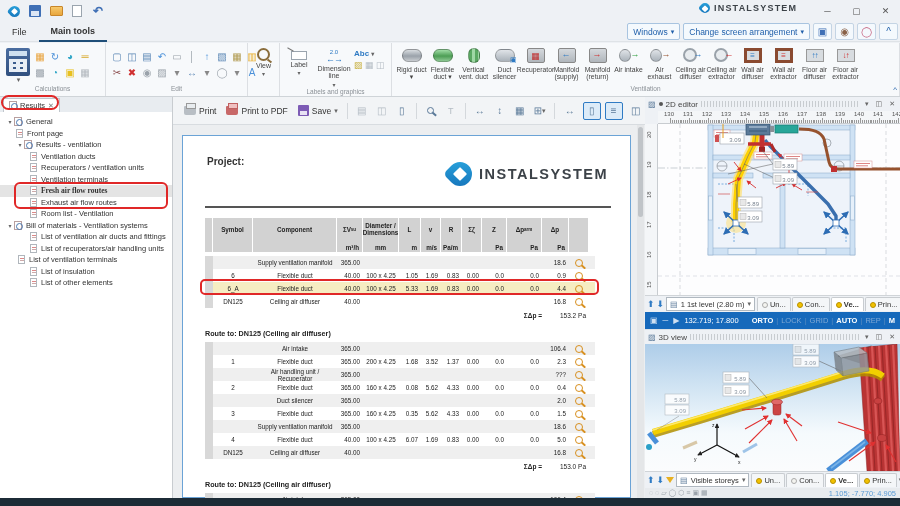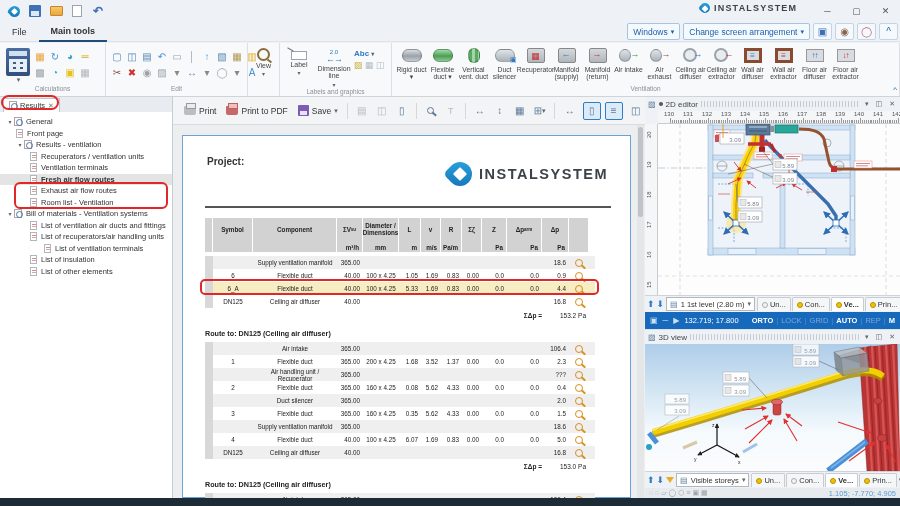--- a/index.html
+++ b/index.html
@@ -422,27 +422,31 @@
             <span class="tico-doc"></span>
             <span>Front page</span>
           </div>
           <div class="trow" style="padding-left: 16px;">
             <span class="tchev">▾</span>
             <span class="sdoc" style="margin-right: 4px;"></span>
             <span>Results - ventilation</span>
           </div>
           <div class="trow" style="padding-left: 30px;">
             <span class="tico-doc"></span>
+            <span>Ventilation ducts</span>
+          </div>
+          <div class="trow" style="padding-left: 30px;">
+            <span class="tico-doc"></span>
             <span>Recuperators / ventilation units</span>
           </div>
           <div class="trow" style="padding-left: 30px;">
             <span class="tico-doc"></span>
             <span>Ventilation terminals</span>
           </div>
-          <div class="trow sel" style="padding-left: 30px;">
+          <div class="trow sel" style="padding-left: 30px; font-family: Liberation Serif, serif;">
             <span class="tico-doc"></span>
             <span>Fresh air flow routes</span>
           </div>
           <div class="trow" style="padding-left: 30px;">
             <span class="tico-doc"></span>
             <span>Exhaust air flow routes</span>
           </div>
           <div class="trow" style="padding-left: 30px;">
             <span class="tico-doc"></span>
             <span>Room list - Ventilation</span>
@@ -453,21 +457,21 @@
             <span>Bill of materials - Ventilation systems</span>
           </div>
           <div class="trow" style="padding-left: 30px;">
             <span class="tico-doc"></span>
             <span>List of ventilation air ducts and fittings</span>
           </div>
           <div class="trow" style="padding-left: 30px;">
             <span class="tico-doc"></span>
             <span>List of recuperators/air handling units</span>
           </div>
-          <div class="trow" style="padding-left: 44px;">
+          <div class="trow" style="padding-left: 18px;">
             <span class="tico-doc"></span>
             <span>List of ventilation terminals</span>
           </div>
           <div class="trow" style="padding-left: 30px;">
             <span class="tico-doc"></span>
             <span>List of insulation</span>
           </div>
           <div class="trow" style="padding-left: 30px;">
             <span class="tico-doc"></span>
             <span>List of other elements</span>

